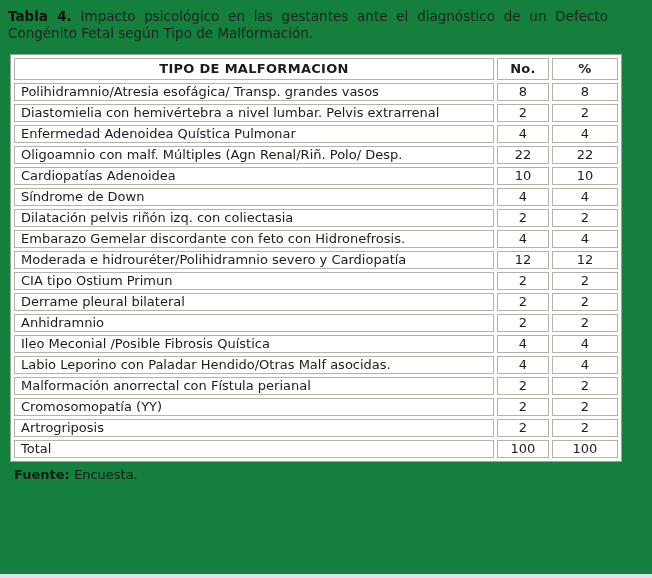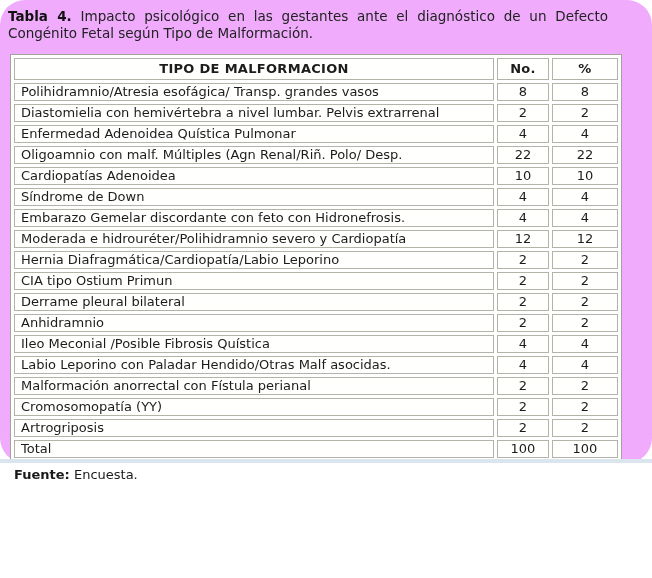--- a/index.html
+++ b/index.html
@@ -8,23 +8,22 @@
     background: #ffffff;
     width: 652px;
     height: 578px;
     overflow: hidden;
     font-family: "DejaVu Sans", "Liberation Sans", sans-serif;
     color: #1c1c1c;
   }
   .page {
     position: relative;
     width: 652px;
-    height: 463px;
-    background: #f0abfc;
-    border-radius: 25px;
+    height: 578px;
+    background: #15803d;
   }
   .title {
     margin: 0;
     padding: 8px 0 0 8px;
     width: 600px;
     font-size: 13.5px;
     line-height: 17px;
     text-align: justify;
     color: #222222;
   }
@@ -118,34 +117,34 @@
           <tr class="tall">
             <td class="cell-label">Cardiopatías Adenoidea</td>
             <td class="cell-num">10</td>
             <td class="cell-num">10</td>
           </tr>
           <tr>
             <td class="cell-label">Síndrome de Down</td>
             <td class="cell-num">4</td>
             <td class="cell-num">4</td>
           </tr>
+          <tr>
+            <td class="cell-label">Dilatación pelvis riñón izq. con coliectasia</td>
+            <td class="cell-num">2</td>
+            <td class="cell-num">2</td>
+          </tr>
           <tr class="tall">
             <td class="cell-label">Embarazo Gemelar discordante con feto con Hidronefrosis.</td>
             <td class="cell-num">4</td>
             <td class="cell-num">4</td>
           </tr>
           <tr class="tall">
             <td class="cell-label">Moderada e hidrouréter/Polihidramnio severo y Cardiopatía</td>
             <td class="cell-num">12</td>
             <td class="cell-num">12</td>
-          </tr>
-          <tr>
-            <td class="cell-label">Hernia Diafragmática/Cardiopatía/Labio Leporino</td>
-            <td class="cell-num">2</td>
-            <td class="cell-num">2</td>
           </tr>
           <tr>
             <td class="cell-label">CIA tipo Ostium Primun</td>
             <td class="cell-num">2</td>
             <td class="cell-num">2</td>
           </tr>
           <tr>
             <td class="cell-label">Derrame pleural bilateral</td>
             <td class="cell-num">2</td>
             <td class="cell-num">2</td>

